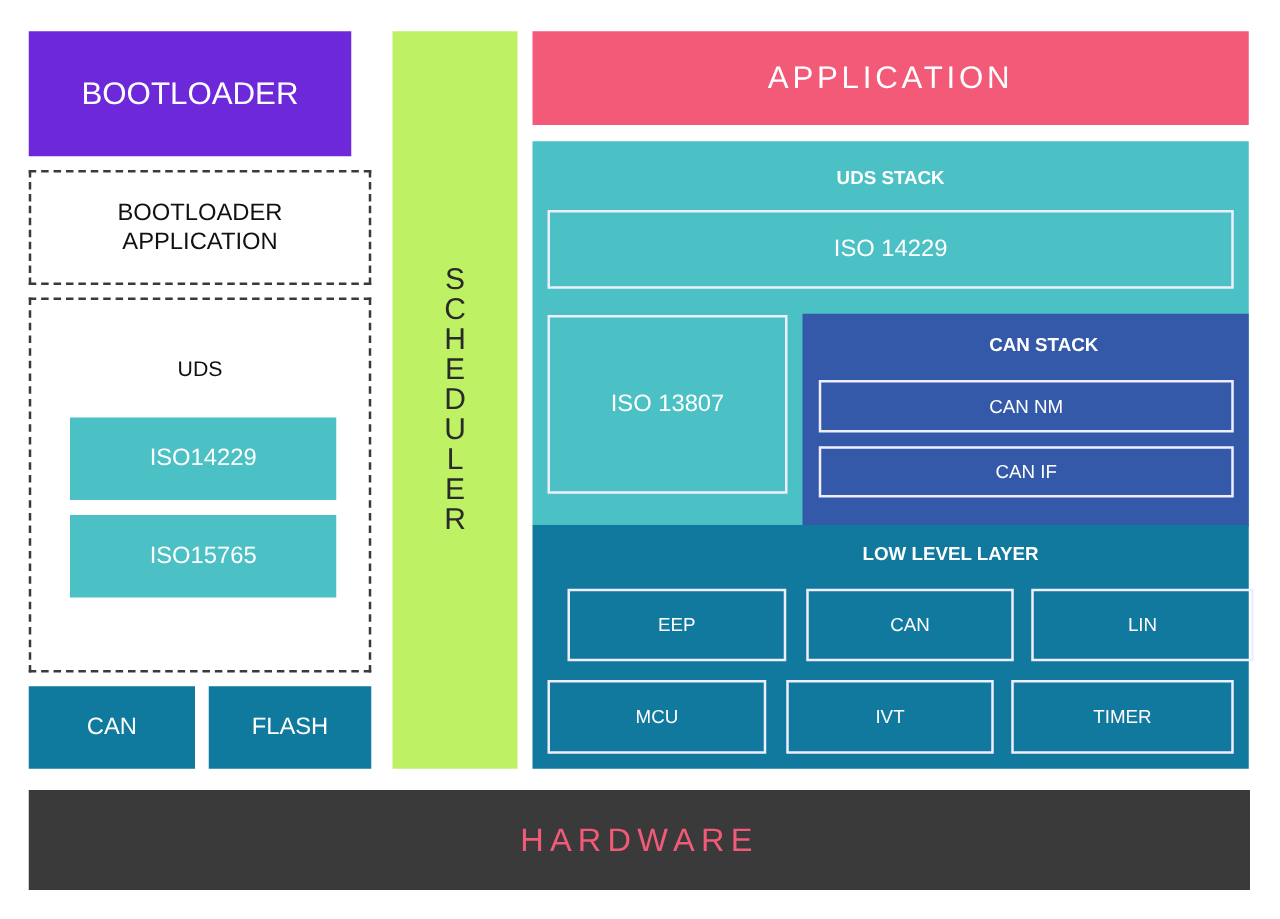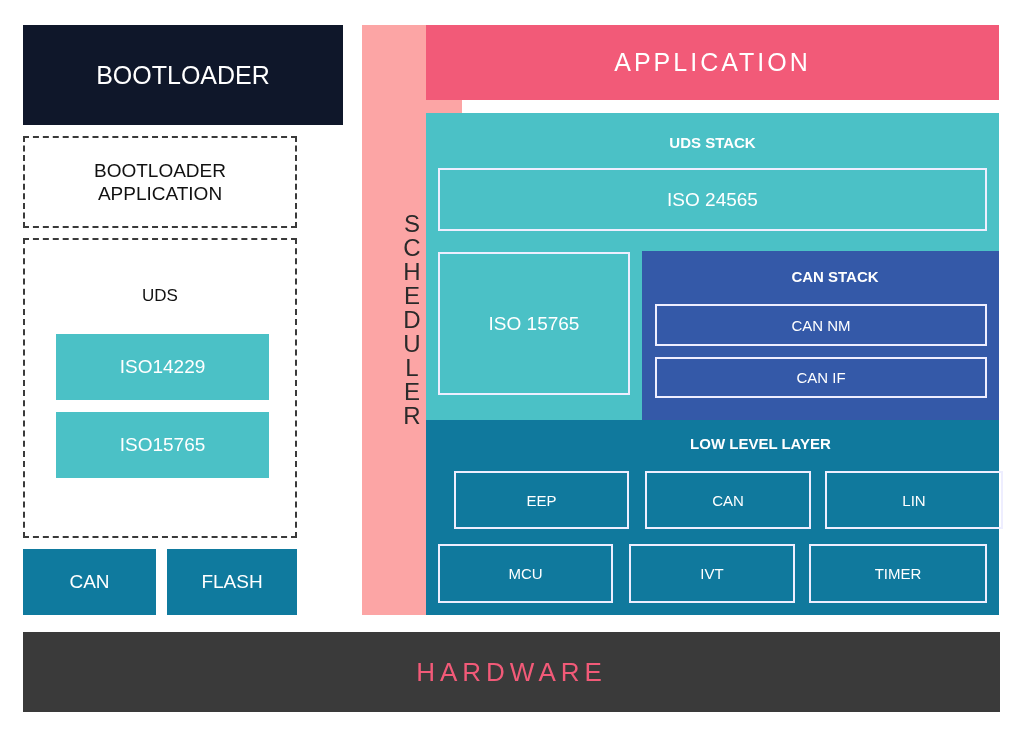--- a/index.html
+++ b/index.html
@@ -1,33 +1,33 @@
 <!DOCTYPE html>
 <html><head>
 <meta charset="utf-8">
 <style>
   html, body { margin:0; padding:0; background:#ffffff; }
   body { width:1024px; height:735px; position:relative; overflow:hidden;
          font-family:"Liberation Sans", sans-serif; }
   .abs { position:absolute; box-sizing:border-box; }
   .center { display:flex; align-items:center; justify-content:center; text-align:center; }
 
-  .bootloader { left:23px; top:25px; width:320px; height:100px; background:#0f172a; color:#fff; font-size:25px; }
+  .bootloader { left:23px; top:25px; width:258px; height:100px; background:#6d28d9; color:#fff; font-size:25px; }
   .dashed { border:2px dashed #3a3a3a; }
   .bl-app { left:23px; top:136px; width:274px; height:92px; color:#111; font-size:19px; line-height:23px; }
   .uds-box { left:23px; top:238px; width:274px; height:300px; }
   .uds-label { left:23px; top:284px; width:274px; height:24px; font-size:17px; color:#111; }
   .teal-block { background:#4bc1c6; color:#fff; font-size:19px; }
   .iso14229-l { left:56px; top:334px; width:213px; height:66px; }
   .iso15765-l { left:56px; top:412px; width:213px; height:66px;text-align:center; }
   .dblue { background:#0f7a9e; color:#fff; font-size:19px; }
   .can-b { left:23px; top:549px; width:133px; height:66px; }
   .flash-b { left:167px; top:549px; width:130px; height:66px; }
 
-  .scheduler { left:314px; top:25px; width:100px; height:590px; background:#fca5a5; color:#2a2a2a; font-size:24px;margin-left:48px; }
+  .scheduler { left:314px; top:25px; width:100px; height:590px; background:#bef264; color:#2a2a2a; font-size:24px; }
   .sched-text { width:20px; word-wrap:break-word; line-height:24px; letter-spacing:0; }
 
   .application { left:426px; top:25px; width:573px; height:75px; background:#f25a78; color:#fff; font-size:25px; letter-spacing:3px; }
 
   .uds-stack { left:426px; top:113px; width:573px; height:308px; background:#4bc1c6; }
   .uds-stack-label { left:426px; top:131px; width:573px; height:22px; color:#fff; font-size:15px; font-weight:bold; }
   .outline { border:2px solid #eef; color:#fff; }
   .iso14229-r { left:438px; top:168px; width:549px; height:63px; font-size:19px; }
   .iso15765-r { left:438px; top:252px; width:192px; height:143px; font-size:19px; }
   .can-stack { left:642px; top:251px; width:357px; height:170px; background:#3459a8; }
@@ -74,24 +74,24 @@
   <span class="sched-text">SCHEDULER</span>
 </div>
 
 <div class="abs center application">
   <span>APPLICATION</span>
 </div>
 
 <div class="abs uds-stack"></div>
 <div class="abs center uds-stack-label">UDS STACK</div>
 <div class="abs center outline iso14229-r">
-  <span>ISO 24565</span>
+  <span>ISO 14229</span>
 </div>
 <div class="abs center outline iso15765-r">
-  <span>ISO 15765</span>
+  <span>ISO 13807</span>
 </div>
 
 <div class="abs can-stack"></div>
 <div class="abs center can-stack-label">CAN STACK</div>
 <div class="abs center outline can-nm">
   <span>CAN NM</span>
 </div>
 <div class="abs center outline can-if">
   <span>CAN IF</span>
 </div>

